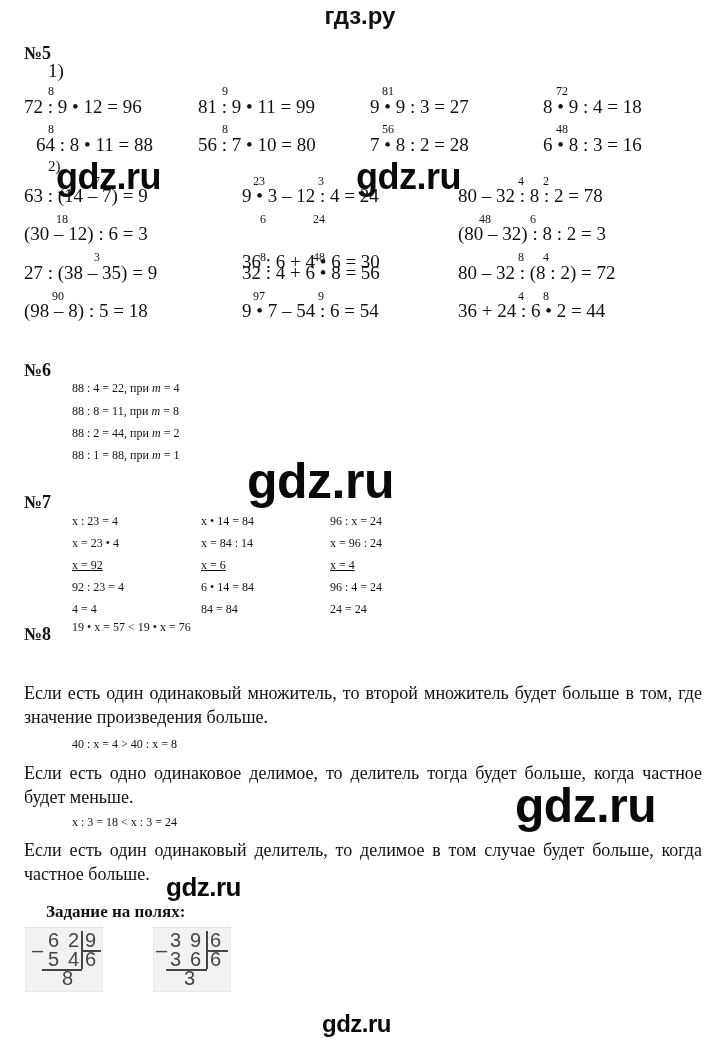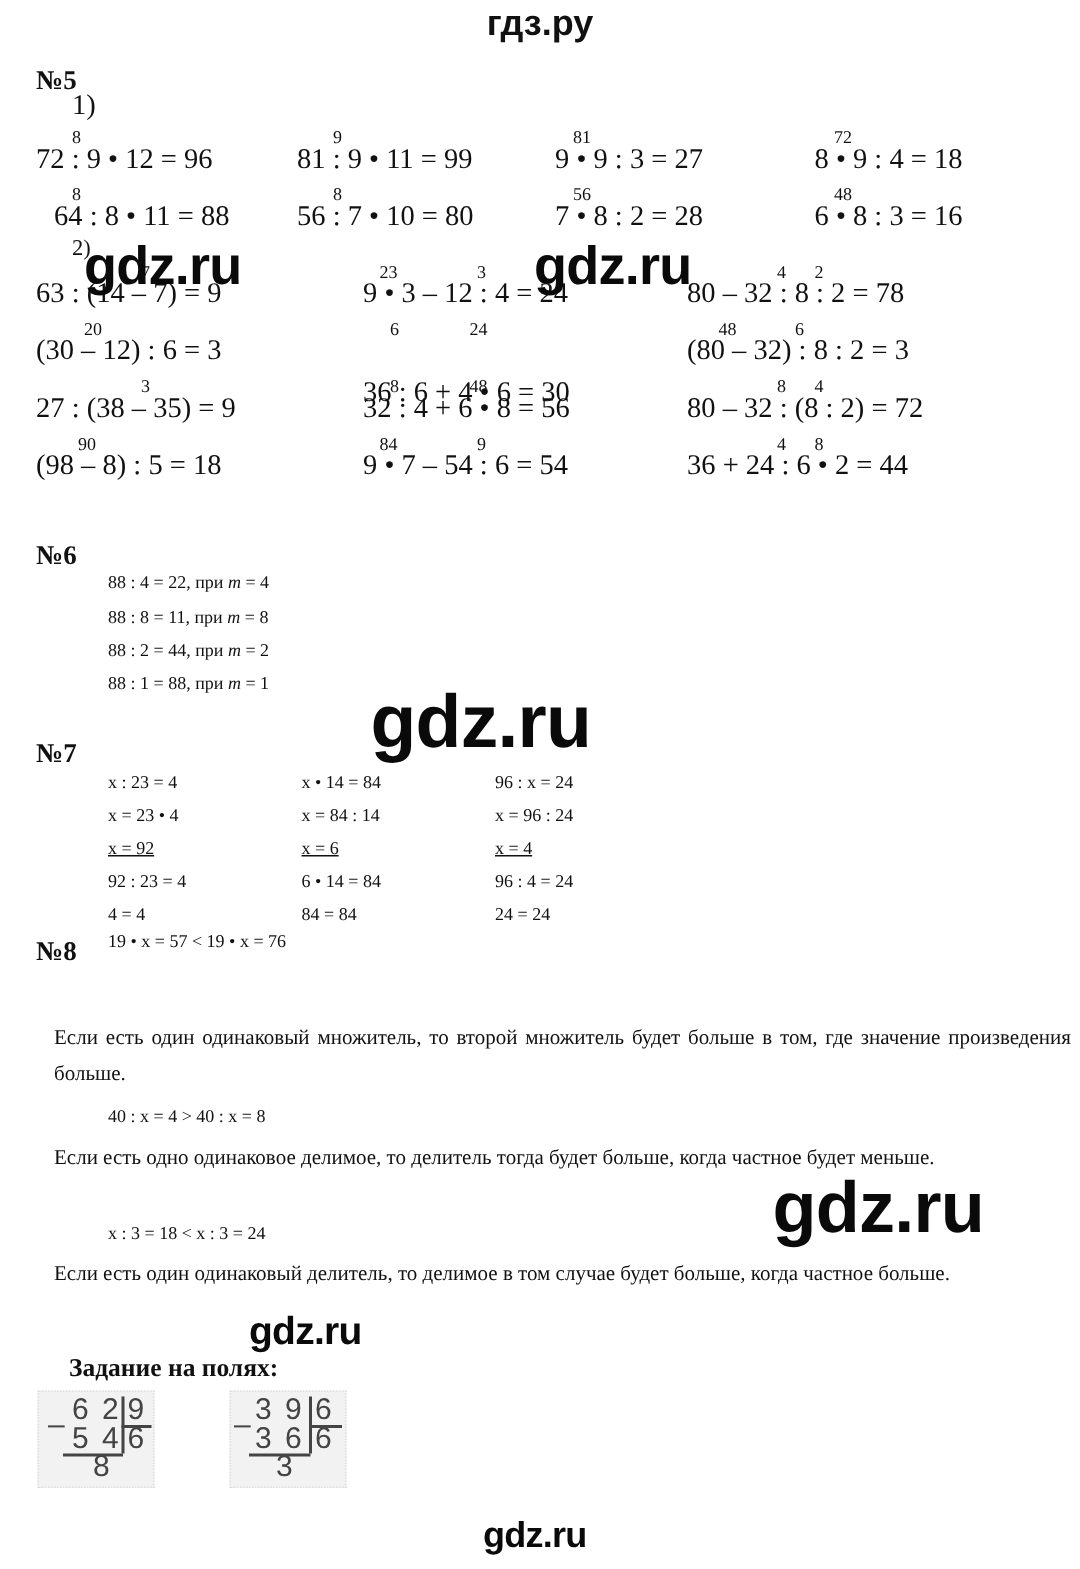--- a/index.html
+++ b/index.html
@@ -10,21 +10,21 @@
     .abs { position: absolute; white-space: nowrap; }
     .site-title {
       left: 0; width: 720px; top: 2px; text-align: center;
       font-family: "Liberation Sans", "DejaVu Sans", sans-serif;
       font-weight: bold; font-size: 24px; color: #111;
     }
     .hdr { font-weight: bold; font-size: 18px; }
     .eq { font-size: 19px; }
     .sup { font-size: 12px; }
     .txt { font-size: 12px; margin-left: 48px; }
-    .para { font-size: 14px; left: 36px; width: 678px; text-align: justify; text-align-last: left; line-height: 24px; white-space: normal; }
+    .para { font-size: 18px; left: 24px; width: 678px; text-align: justify; text-align-last: left; line-height: 24px; white-space: normal; }
     .u { text-decoration: underline; }
     i { font-style: italic; }
     .wm {
       font-family: "Liberation Sans", "DejaVu Sans", sans-serif;
       font-weight: bold; color: #0a0a0a; letter-spacing: -0.5px;
     }
     .ld-box {
       position: absolute; background: #f2f2f2; border: 1px dotted #ddd;
     }
     .ld {
@@ -56,37 +56,37 @@
 <div class="abs eq" style="left:198px;top:134px;">56 : 7 • 10 = 80</div>
 <div class="abs sup" style="left:382px;top:122px;">56</div>
 <div class="abs eq" style="left:370px;top:134px;">7 • 8 : 2 = 28</div>
 <div class="abs sup" style="left:556px;top:122px;">48</div>
 <div class="abs eq" style="left:543px;top:134px;">6 • 8 : 3 = 16</div>
 
 <div class="abs eq" style="left:48px;top:158px;font-size:15px;">2)</div>
 
 <div class="abs sup" style="left:94px;top:174px;">7</div>
 <div class="abs eq" style="left:24px;top:185px;">63 : (14 – 7) = 9</div>
-<div class="abs sup" style="left:56px;top:212px;">20</div>
+<div class="abs sup" style="left:56px;top:212px;">18</div>
 <div class="abs eq" style="left:24px;top:223px;">(30 – 12) : 6 = 3</div>
 <div class="abs sup" style="left:94px;top:250px;">3</div>
 <div class="abs eq" style="left:24px;top:262px;">27 : (38 – 35) = 9</div>
 <div class="abs sup" style="left:52px;top:289px;">90</div>
 <div class="abs eq" style="left:24px;top:300px;">(98 – 8) : 5 = 18</div>
 
 <div class="abs sup" style="left:253px;top:174px;">23</div>
 <div class="abs sup" style="left:318px;top:174px;">3</div>
 <div class="abs eq" style="left:242px;top:185px;">9 • 3 – 12 : 4 = 24</div>
 <div class="abs sup" style="left:260px;top:212px;">6</div>
 <div class="abs sup" style="left:313px;top:212px;">24</div>
 <div class="abs eq" style="left:242px;top:223px;margin-top:28px;">36 : 6 + 4 • 6 = 30</div>
 <div class="abs sup" style="left:260px;top:250px;">8</div>
 <div class="abs sup" style="left:313px;top:250px;">48</div>
 <div class="abs eq" style="left:242px;top:262px;">32 : 4 + 6 • 8 = 56</div>
-<div class="abs sup" style="left:253px;top:289px;">84</div>
+<div class="abs sup" style="left:253px;top:289px;">97</div>
 <div class="abs sup" style="left:318px;top:289px;">9</div>
 <div class="abs eq" style="left:242px;top:300px;">9 • 7 – 54 : 6 = 54</div>
 
 <div class="abs sup" style="left:518px;top:174px;">4</div>
 <div class="abs sup" style="left:543px;top:174px;">2</div>
 <div class="abs eq" style="left:458px;top:185px;">80 – 32 : 8 : 2 = 78</div>
 <div class="abs sup" style="left:479px;top:212px;">48</div>
 <div class="abs sup" style="left:530px;top:212px;">6</div>
 <div class="abs eq" style="left:458px;top:223px;">(80 – 32) : 8 : 2 = 3</div>
 <div class="abs sup" style="left:518px;top:250px;">8</div>

